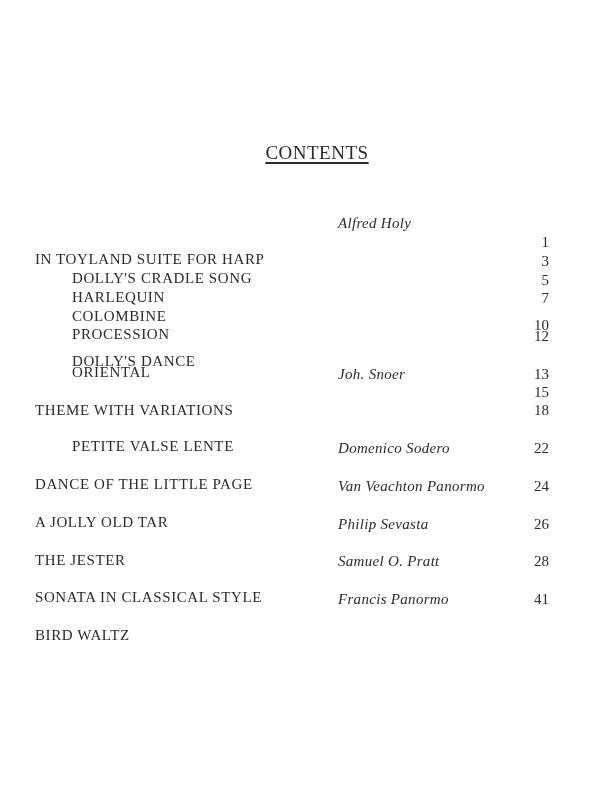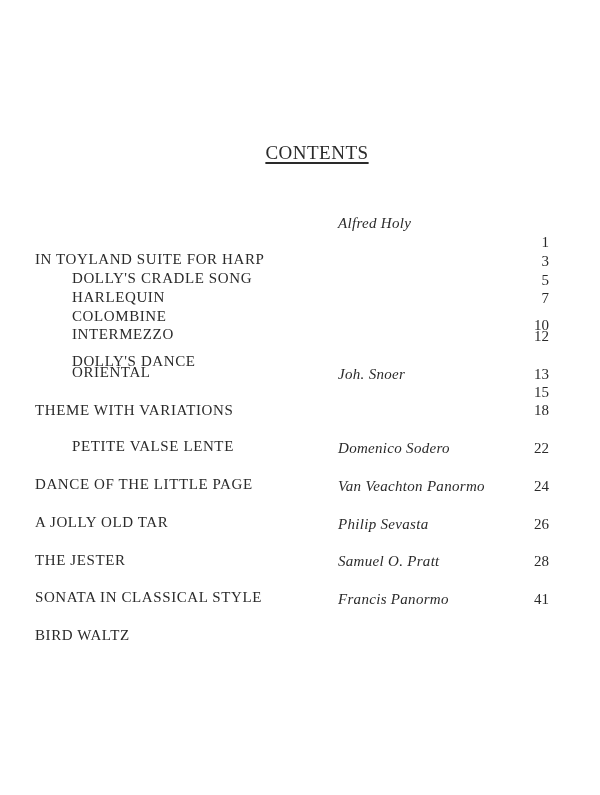--- a/index.html
+++ b/index.html
@@ -39,21 +39,21 @@
     <span class="t sub">HARLEQUIN</span>
     <span class="c"></span>
     <span class="p">3</span>
   </div>
   <div class="row" style="top:271px">
     <span class="t sub">COLOMBINE</span>
     <span class="c"></span>
     <span class="p">5</span>
   </div>
   <div class="row" style="top:289px">
-    <span class="t sub">INTERMEZZO</span>
+    <span class="t sub">PROCESSION</span>
     <span class="c"></span>
     <span class="p">7</span>
   </div>
   <div class="row" style="top:316px">
     <span class="t sub">DOLLY'S DANCE</span>
     <span class="c"></span>
     <span class="p">10</span>
   </div>
   <div class="row" style="top:327px">
     <span class="t sub">ORIENTAL</span>

